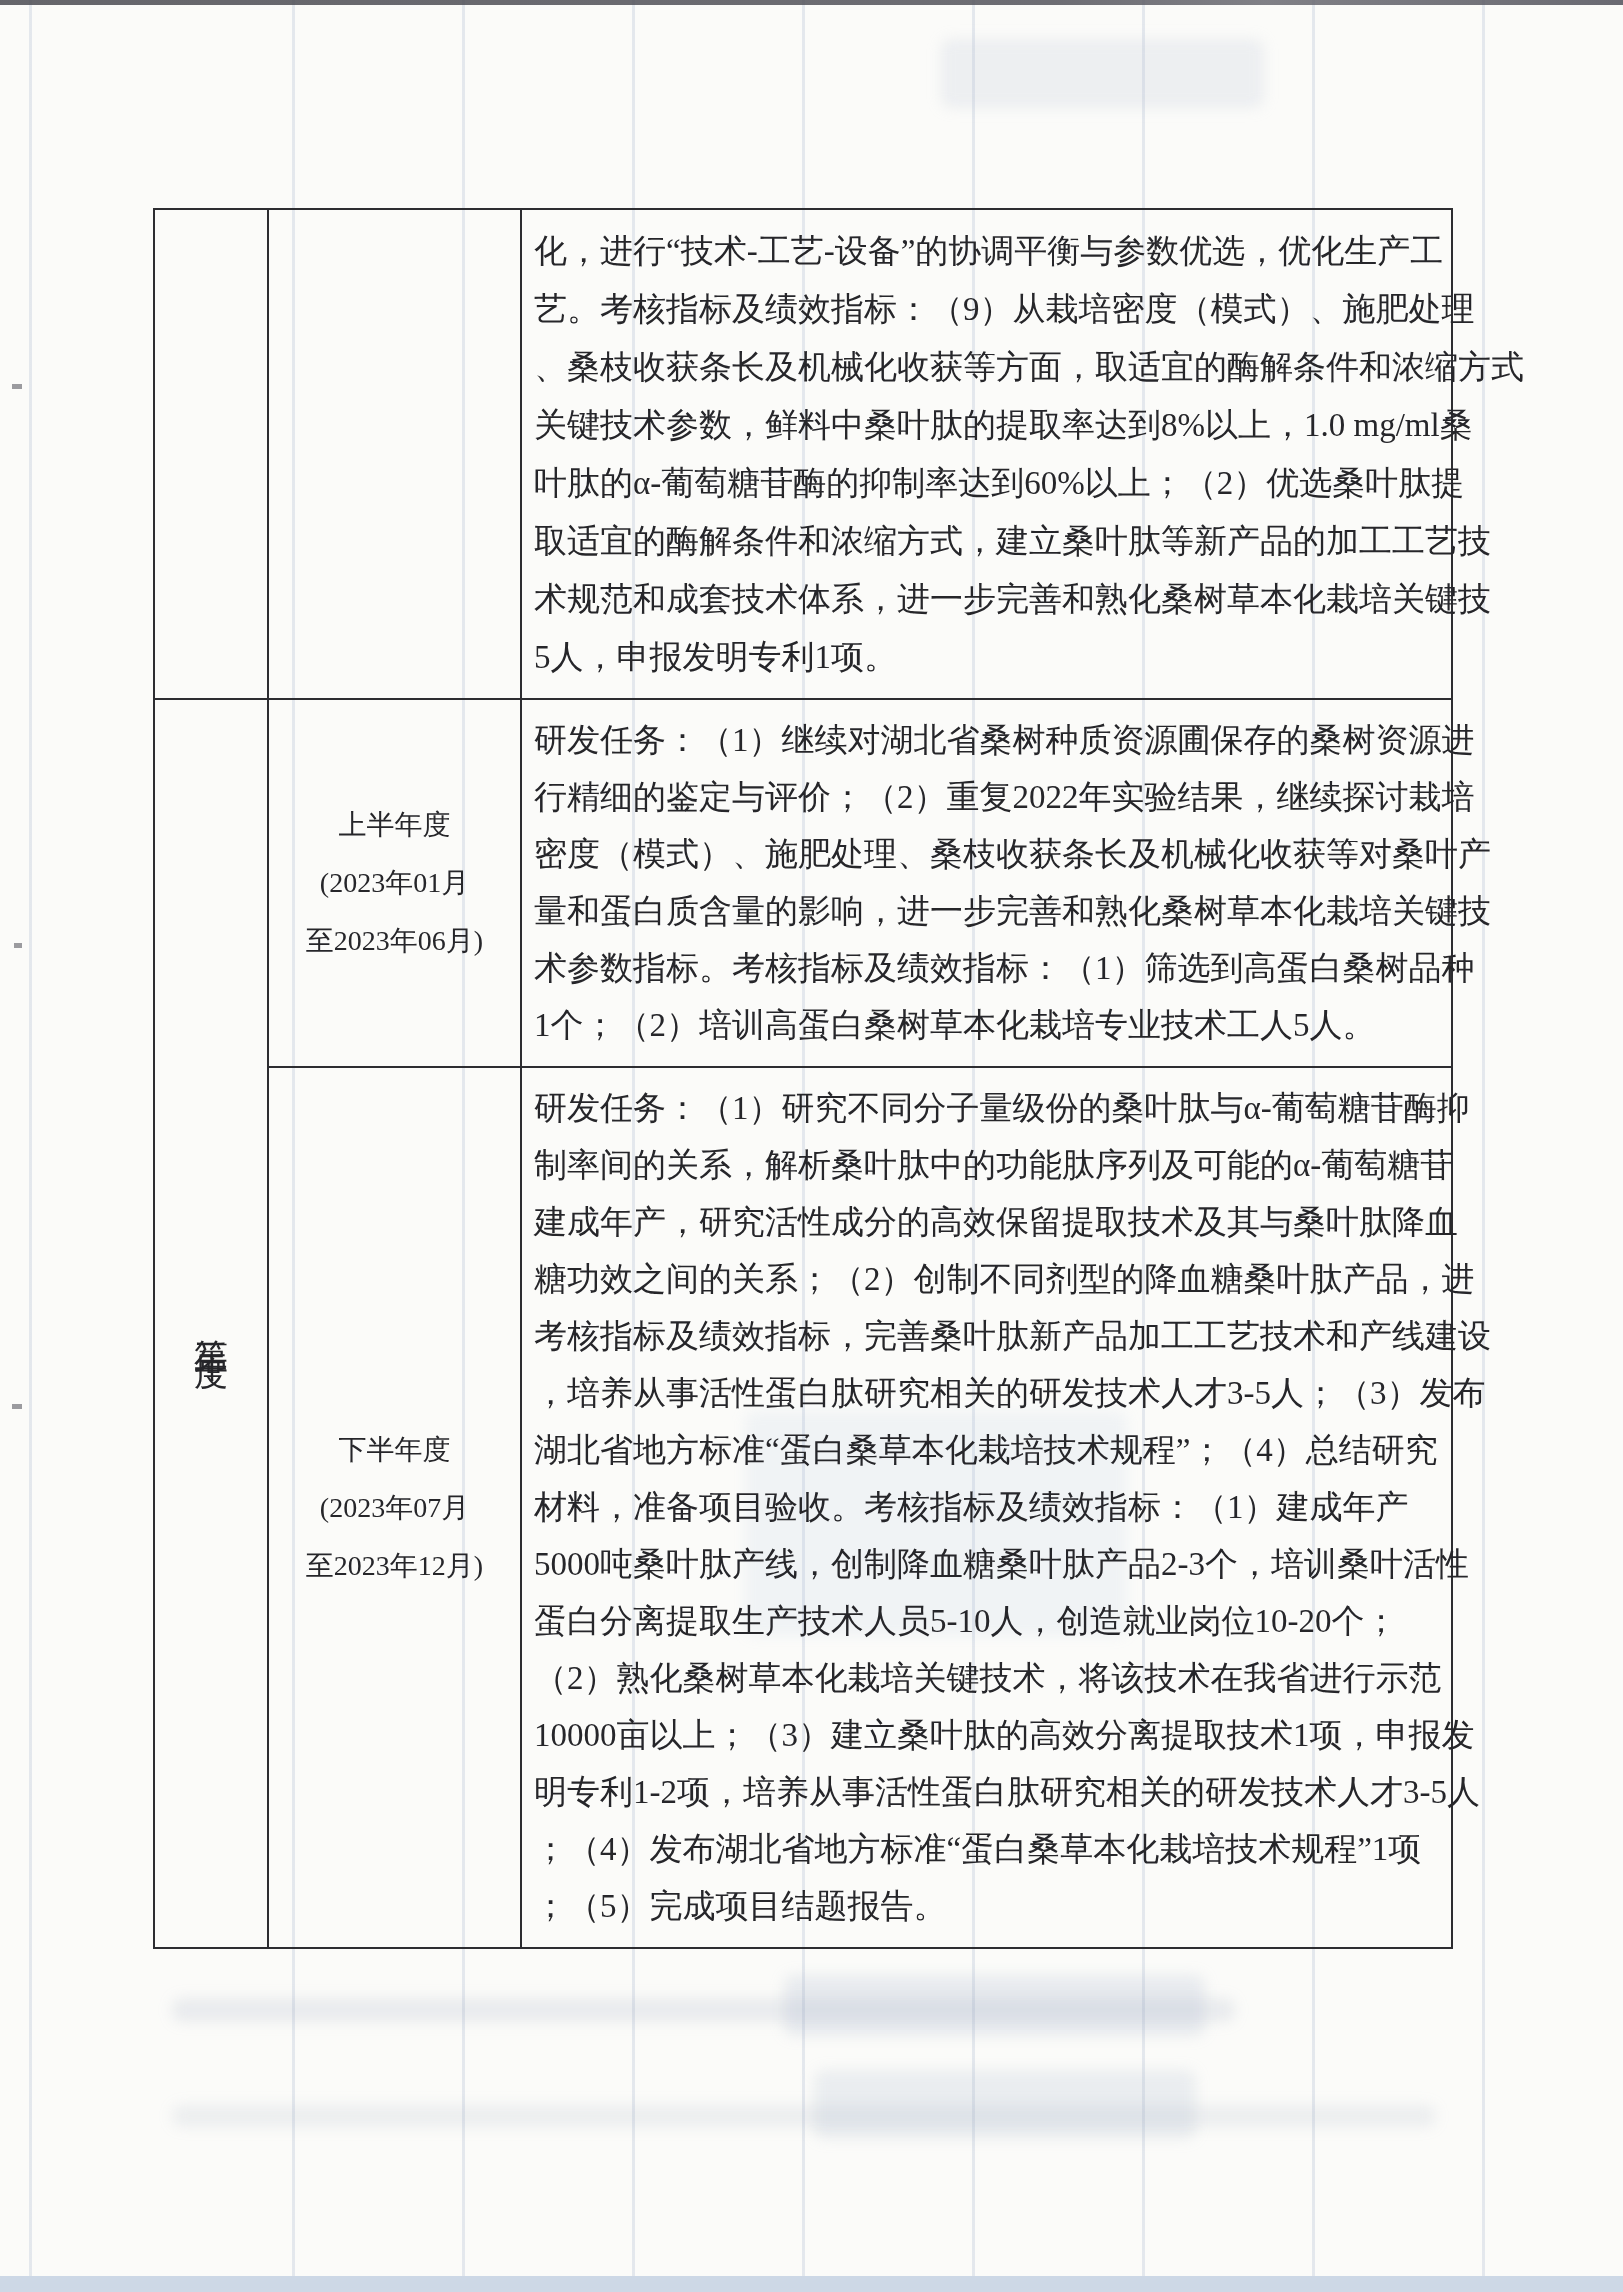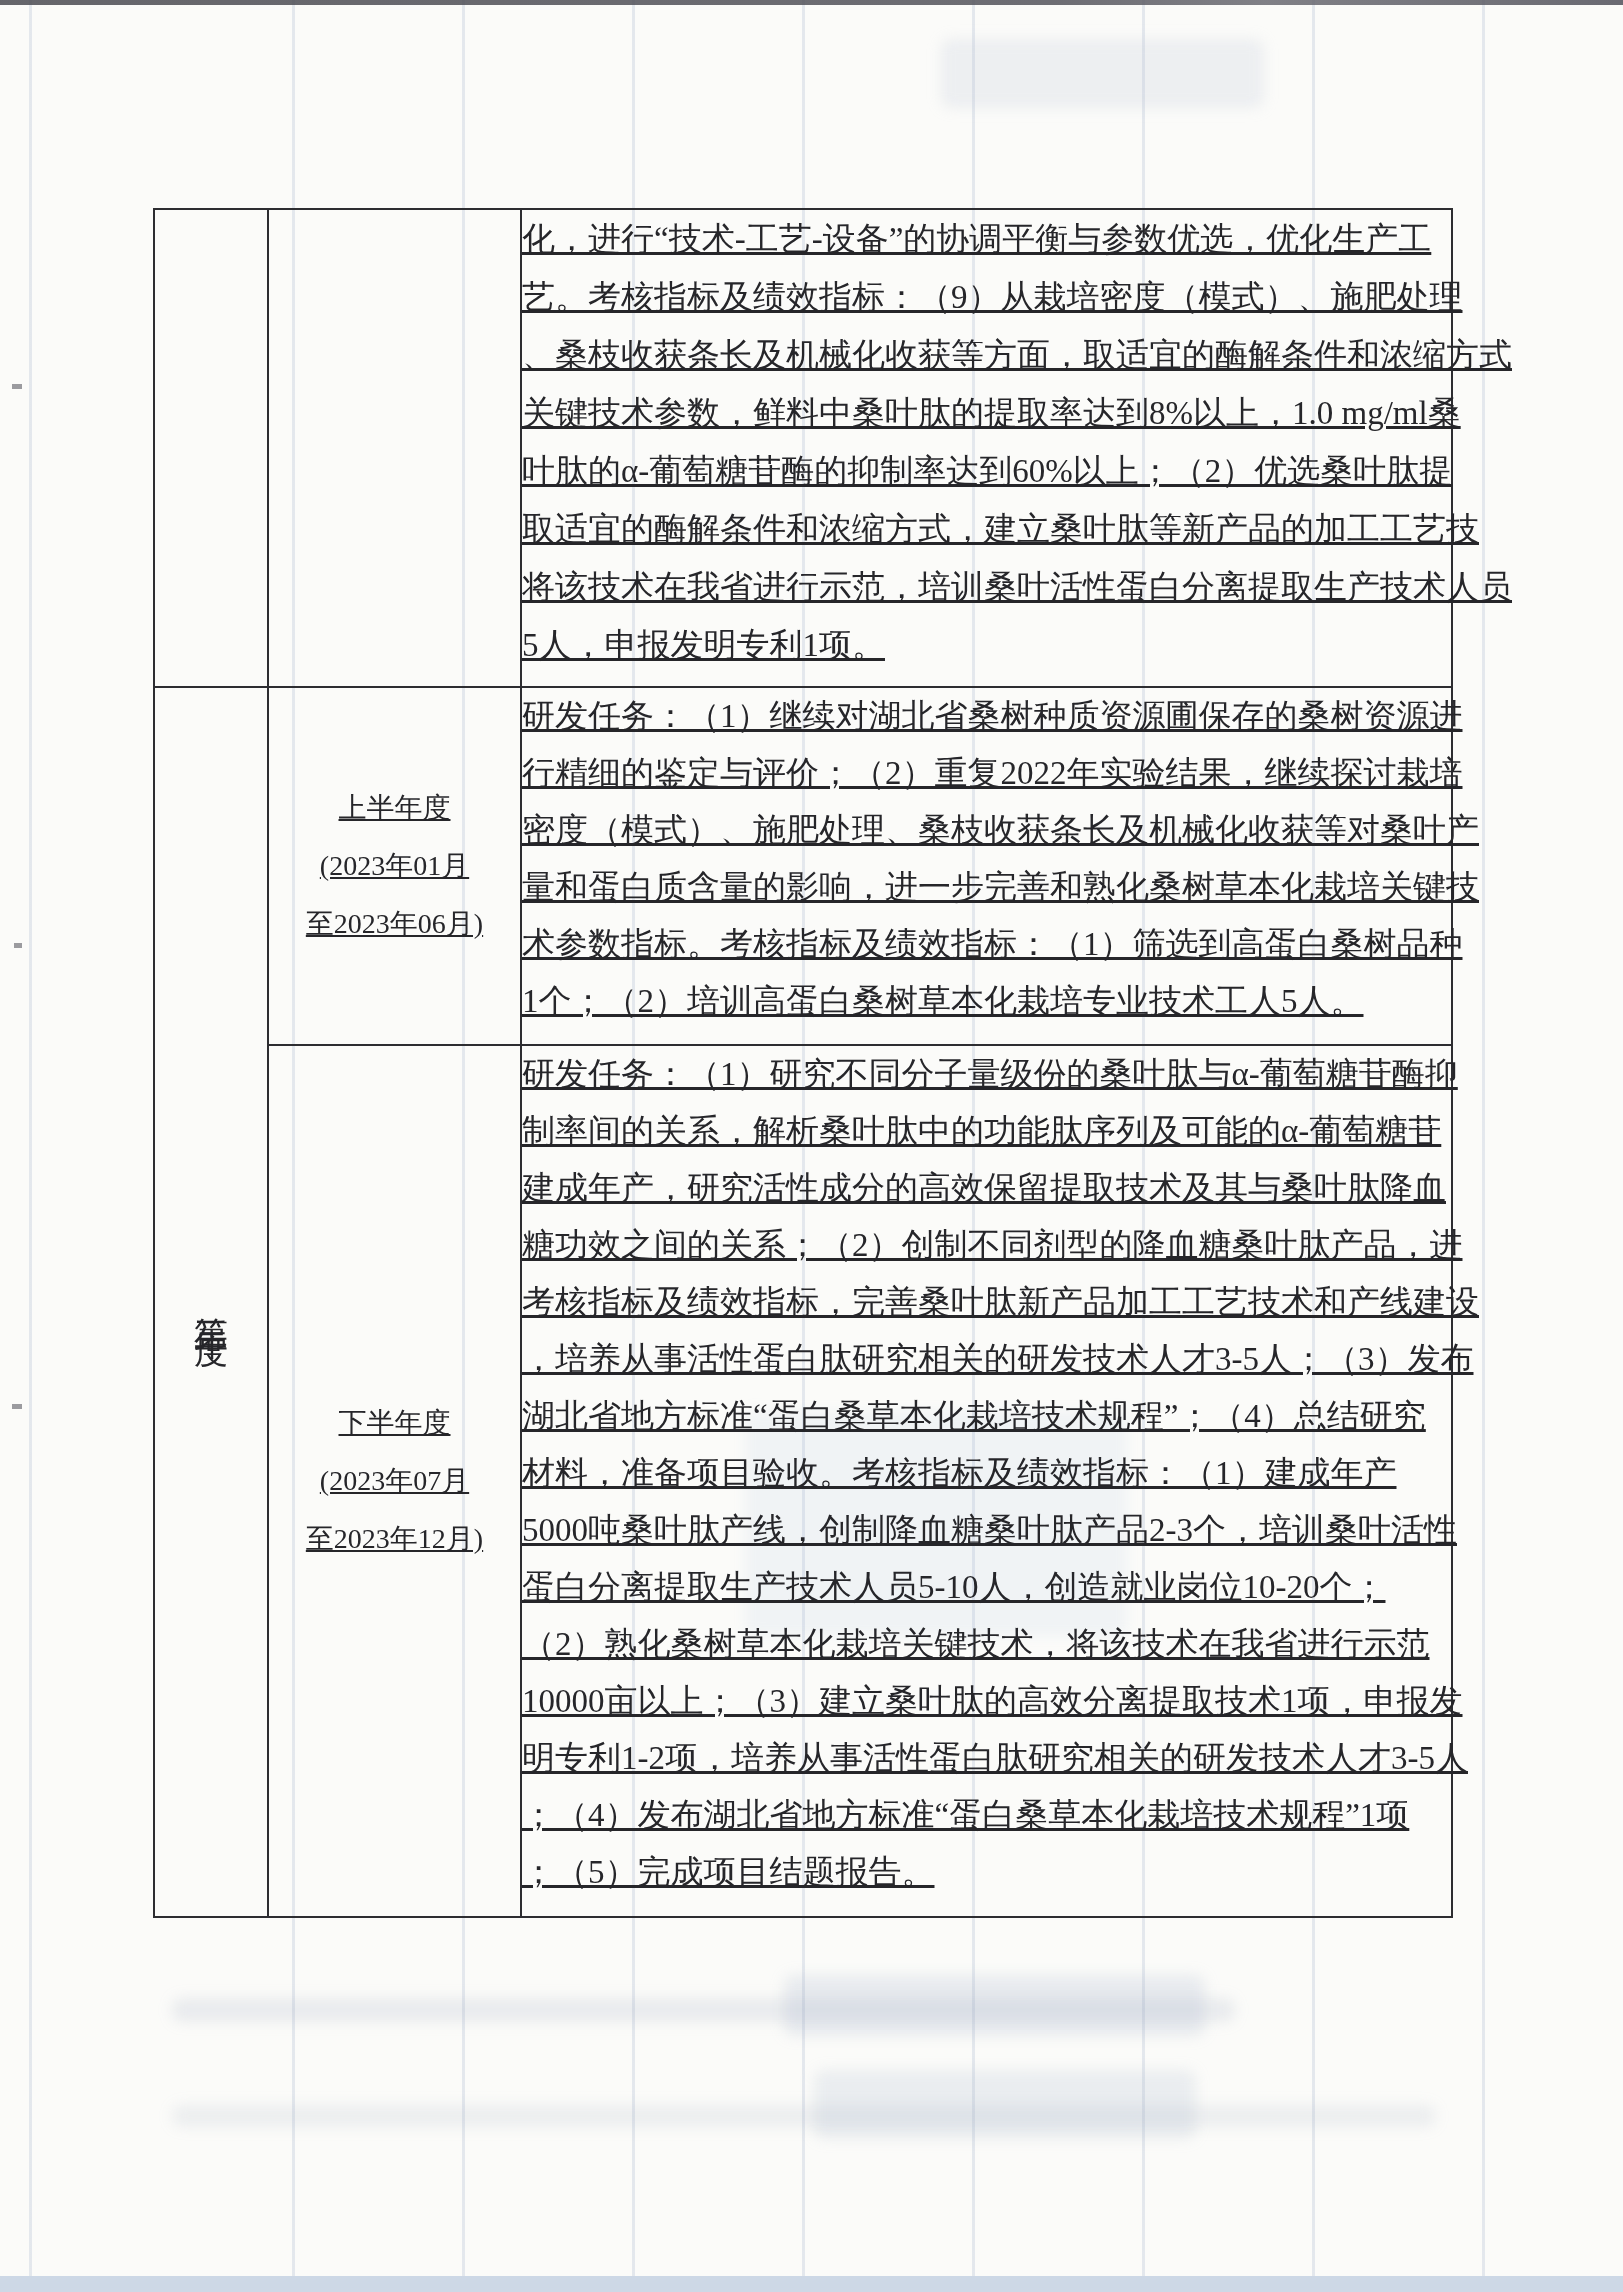--- a/index.html
+++ b/index.html
@@ -65,23 +65,22 @@
     position: absolute;
     left: 153px;
     top: 208px;
     width: 1298px;
     border-collapse: collapse;
     table-layout: fixed;
     color: #26262a;
   }
   .plan-table td {
     border: 2.9px solid #2d2d31;
-    padding: 0;
+    padding: 12px;
     background: transparent;
-    text-decoration: underline;
   }
   .content-cell {
     vertical-align: top;
     text-align: left;
     font-size: 33px;
     padding: 11.8px 9.8px 0 15.7px;
   }
   .content-cell .line { white-space: nowrap; }
   .row-a .content-cell .line { line-height: 58px; }
   .row-b .content-cell .line { line-height: 57px; }
@@ -134,21 +133,21 @@
       <tr class="row-a" style="height:478px;">
         <td class="year-cell"></td>
         <td class="period-cell"></td>
         <td class="content-cell">
             <div class="line">化，进行“技术-工艺-设备”的协调平衡与参数优选，优化生产工</div>
             <div class="line">艺。考核指标及绩效指标：（9）从栽培密度（模式）、施肥处理</div>
             <div class="line">、桑枝收获条长及机械化收获等方面，取适宜的酶解条件和浓缩方式</div>
             <div class="line">关键技术参数，鲜料中桑叶肽的提取率达到8%以上，1.0 mg/ml桑</div>
             <div class="line">叶肽的α-葡萄糖苷酶的抑制率达到60%以上；（2）优选桑叶肽提</div>
             <div class="line">取适宜的酶解条件和浓缩方式，建立桑叶肽等新产品的加工工艺技</div>
-            <div class="line">将该技术在我省进行示范，培训桑叶活性蛋白分离提取生产技术人员</div>
+            <div class="line">术规范和成套技术体系，进一步完善和熟化桑树草本化栽培关键技</div>
             <div class="line">5人，申报发明专利1项。</div>
           </td>
       </tr>
       <tr class="row-b" style="height:358px;">
         <td class="year-cell" rowspan="2">
           <span class="year-vertical">第三年度</span>
         </td>
         <td class="period-cell">
             <div class="line">上半年度</div>
             <div class="line">(2023年01月</div>

